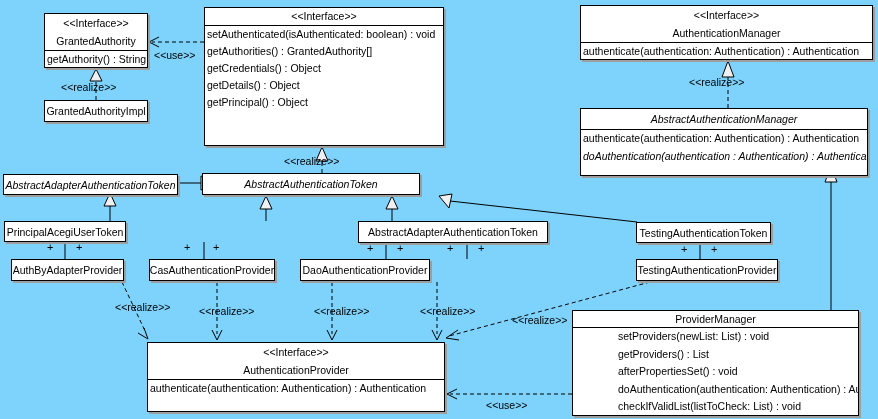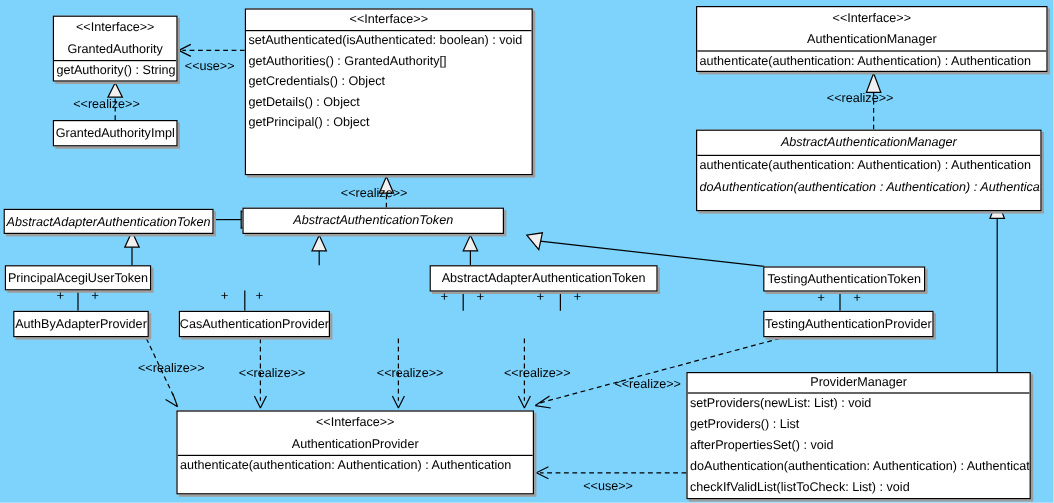--- a/index.html
+++ b/index.html
@@ -10,21 +10,21 @@
        box-sizing:border-box;font-size:10.5px;color:#000;overflow:hidden;z-index:2;}
   .hdr{border-bottom:1px solid #000;text-align:center;overflow:hidden;}
   .st{line-height:17px;white-space:nowrap;}
   .nm{line-height:17px;white-space:nowrap;}
   .h18 .st,.h18 .nm{line-height:18px;}
   .one{display:flex;align-items:center;justify-content:center;height:100%;white-space:nowrap;overflow:hidden;}
   .it{font-style:italic;}
   .m{line-height:17px;padding:0 2px;white-space:nowrap;overflow:hidden;}
   .m16{line-height:16px;}
   .m175{line-height:17.5px;}
-  .m176{line-height:17.6px;}
+  .m176{line-height:17.6px;margin-left:43px;}
   .hone{line-height:20px;text-align:center;border-bottom:1px solid #000;white-space:nowrap;}
   .h16{line-height:16px;}
   .lbl{position:absolute;font-size:10.5px;color:#000;z-index:3;white-space:nowrap;}
   .plus{position:absolute;font-size:11px;color:#000;z-index:3;}
 </style>
 </head>
 <body>
 
 <div id="stage">
 
@@ -168,20 +168,23 @@
   </div>
   <div class="cls" style="left:636px;top:222px;width:135px;height:21px">
     <div class="one">TestingAuthenticationToken</div>
   </div>
 
   <div class="cls" style="left:11px;top:259px;width:113px;height:22px">
     <div class="one">AuthByAdapterProvider</div>
   </div>
   <div class="cls" style="left:149px;top:259px;width:126px;height:22px">
     <div class="one">CasAuthenticationProvider</div>
+  </div>
+  <div class="cls" style="left:300px;top:259px;width:130px;height:22px">
+    <div class="one">DaoAuthenticationProvider</div>
   </div>
   <div class="cls" style="left:636px;top:259px;width:142px;height:22px">
     <div class="one">TestingAuthenticationProvider</div>
   </div>
 
   <div class="cls h18" style="left:147px;top:342px;width:298px;height:70px">
     <div class="hdr">
       <div class="st">&lt;&lt;Interface&gt;&gt;</div>
       <div class="nm">AuthenticationProvider</div>
     </div>

